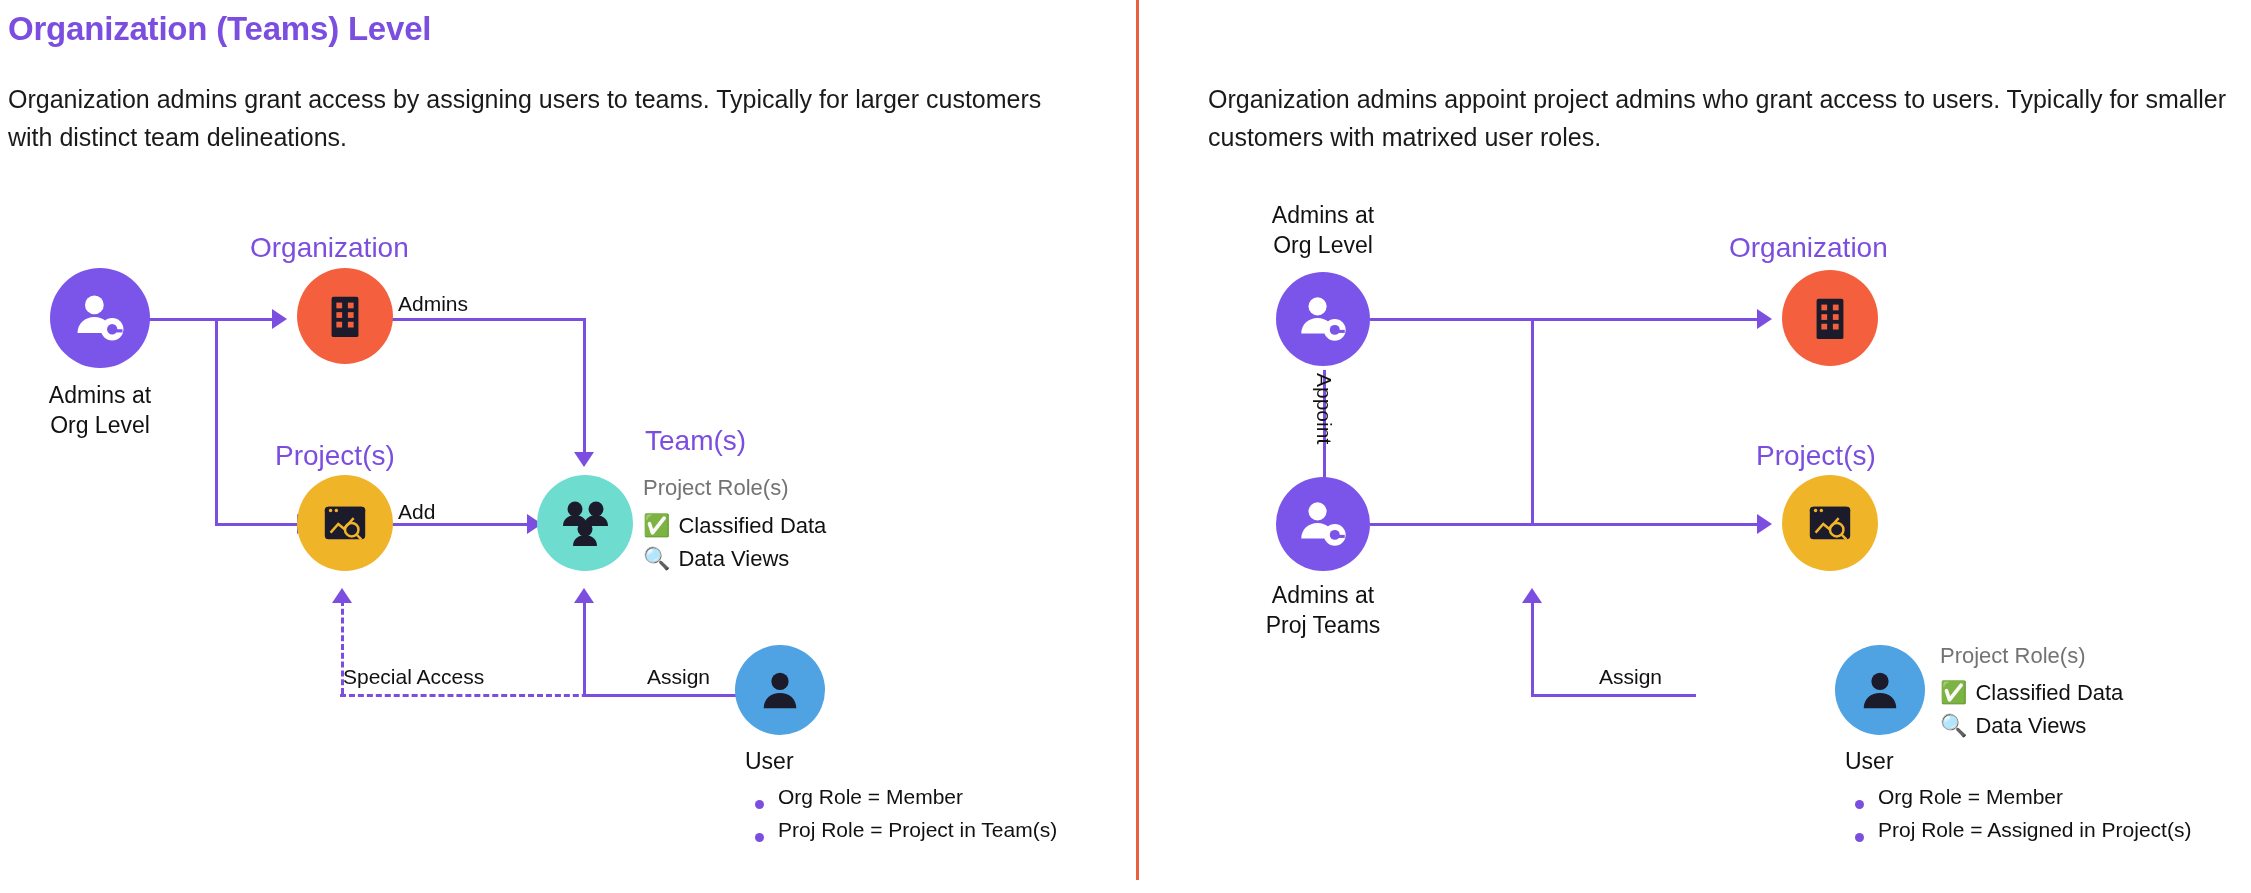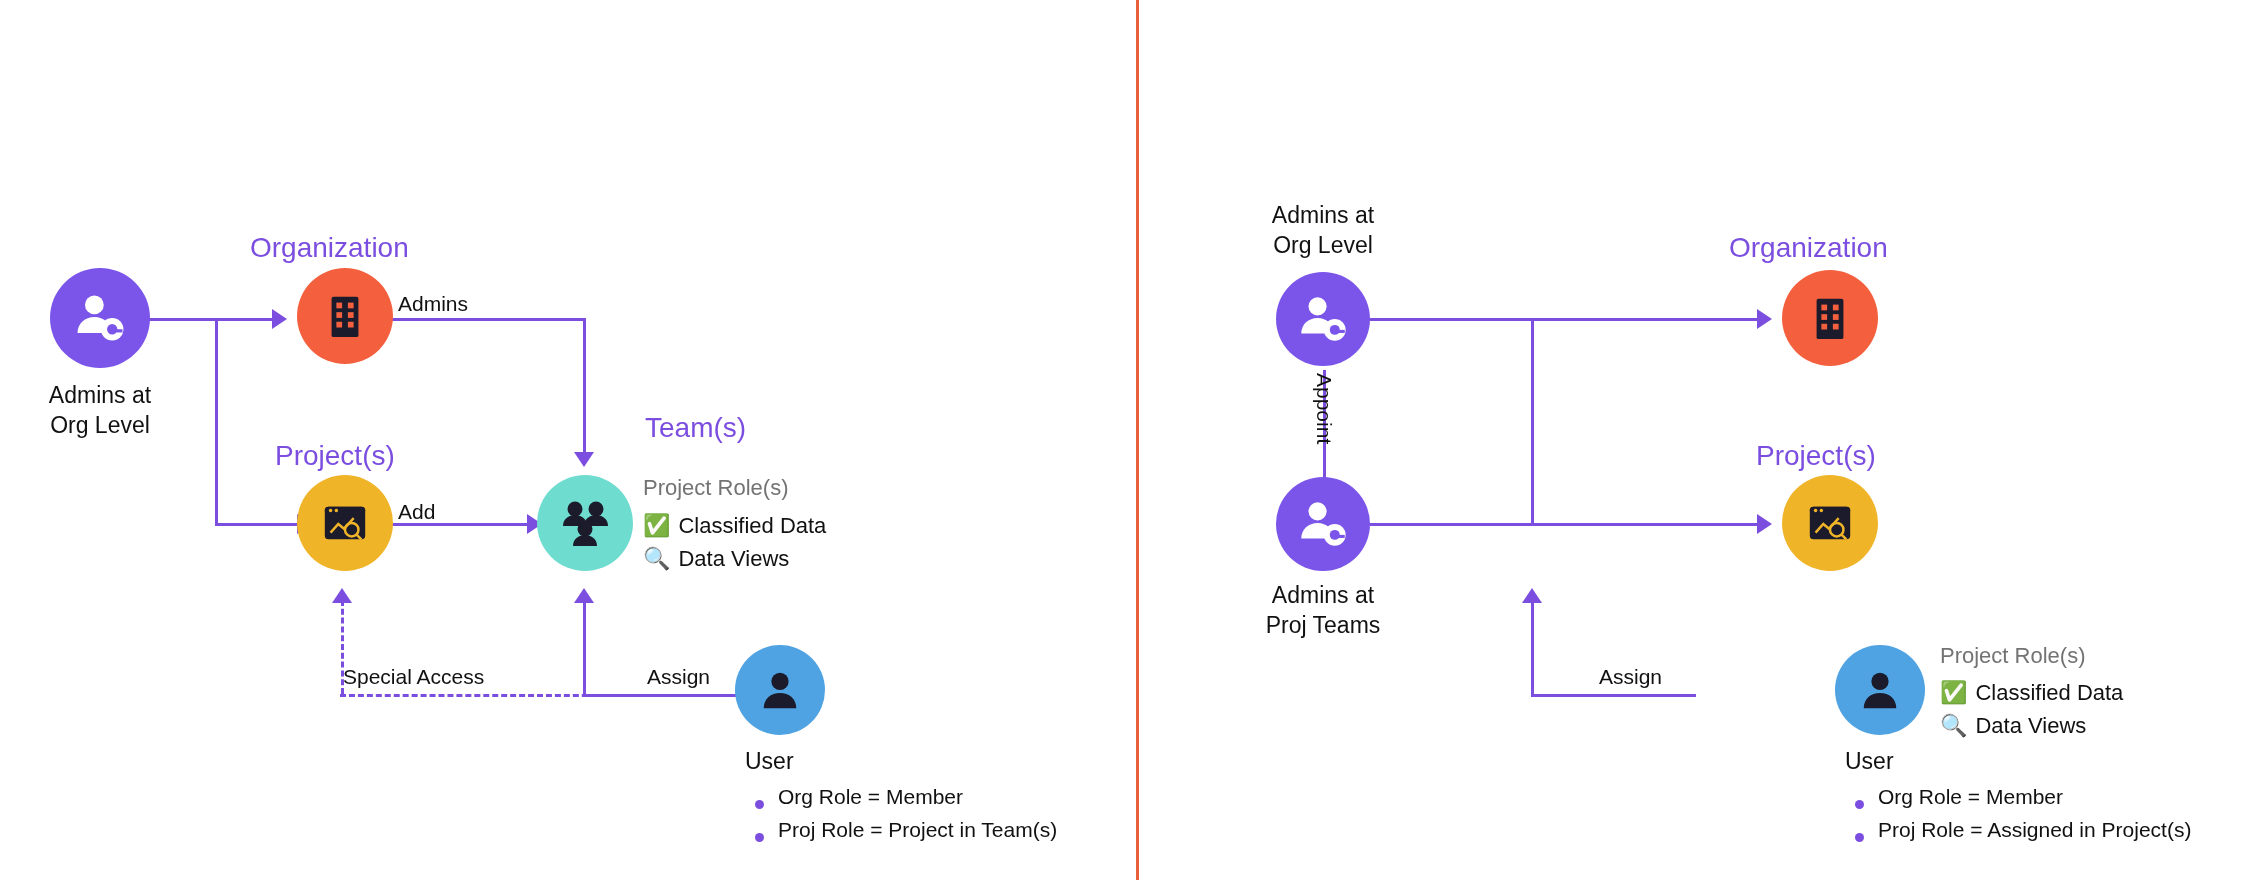--- a/index.html
+++ b/index.html
@@ -162,21 +162,23 @@
     transform-origin: left top;
   }
 </style>
 </head>
 <body>
 
 <div class="page">
 
   <div class="panel panel-left">
 
-
+    <div class="panel-title" style="left:8px; top:10px;">Organization (Teams) Level</div>
+
+    <div class="panel-desc" style="left:8px; top:80px; width:1060px;">Organization admins grant access by assigning users to teams. Typically for larger customers with distinct team delineations.</div>
 
     <div class="line hline" style="left:140px; top:318px; width:135px;"></div>
     <div class="arrow arrow-right" style="left:272px; top:309px;"></div>
 
     <div class="line vline" style="left:215px; top:318px; height:207px;"></div>
 
     <div class="line hline" style="left:215px; top:523px; width:85px;"></div>
     <div class="arrow arrow-right" style="left:297px; top:514px;"></div>
 
     <div class="line hline" style="left:390px; top:318px; width:195px;"></div>
@@ -241,21 +243,21 @@
     <div class="node" style="left:537px; top:475px; width:96px; height:96px; background:#6fdcd0;">
       <svg width="56" height="56" viewBox="0 0 56 56" aria-hidden="true">
         <circle cx="18" cy="14" r="7.5" fill="#1b1b2b"></circle>
         <path d="M6 31c0-7 5.5-11 12-11s12 4 12 11z" fill="#1b1b2b"></path>
         <circle cx="39" cy="14" r="7.5" fill="#1b1b2b"></circle>
         <path d="M27 31c0-7 5.5-11 12-11s12 4 12 11z" fill="#1b1b2b"></path>
         <circle cx="28" cy="34" r="7.5" fill="#1b1b2b"></circle>
         <path d="M16 51c0-7 5.5-11 12-11s12 4 12 11z" fill="#1b1b2b"></path>
       </svg>
     </div>
-    <div class="lbl-purple" style="left:645px; top:412px;">Team(s)</div>
+    <div class="lbl-purple" style="left:645px; top:425px;">Team(s)</div>
 
     <div class="roles-title" style="left:643px; top:475px;">Project Role(s)</div>
     <div class="role-row" style="left:643px; top:513px;">
       <span>✅</span>
       <span>Classified Data</span>
     </div>
     <div class="role-row" style="left:643px; top:546px;">
       <span>🔍</span>
       <span>Data Views</span>
     </div>
@@ -280,20 +282,21 @@
         <span>Proj Role = Project in Team(s)</span>
       </div>
     </div>
   </div>
 
   <div class="divider"></div>
 
   <div class="panel panel-right">
 
 
+    <div class="panel-desc" style="left:28px; top:80px; width:1030px;">Organization admins appoint project admins who grant access to users. Typically for smaller customers with matrixed user roles.</div>
 
     <div class="line hline" style="left:190px; top:318px; width:390px;"></div>
     <div class="arrow arrow-right" style="left:577px; top:309px;"></div>
 
     <div class="line vline" style="left:143px; top:370px; height:135px;"></div>
     <div class="arrow arrow-down" style="left:134px; top:498px;"></div>
 
     <div class="line vline" style="left:351px; top:318px; height:207px;"></div>
 
     <div class="line hline" style="left:190px; top:523px; width:390px;"></div>

